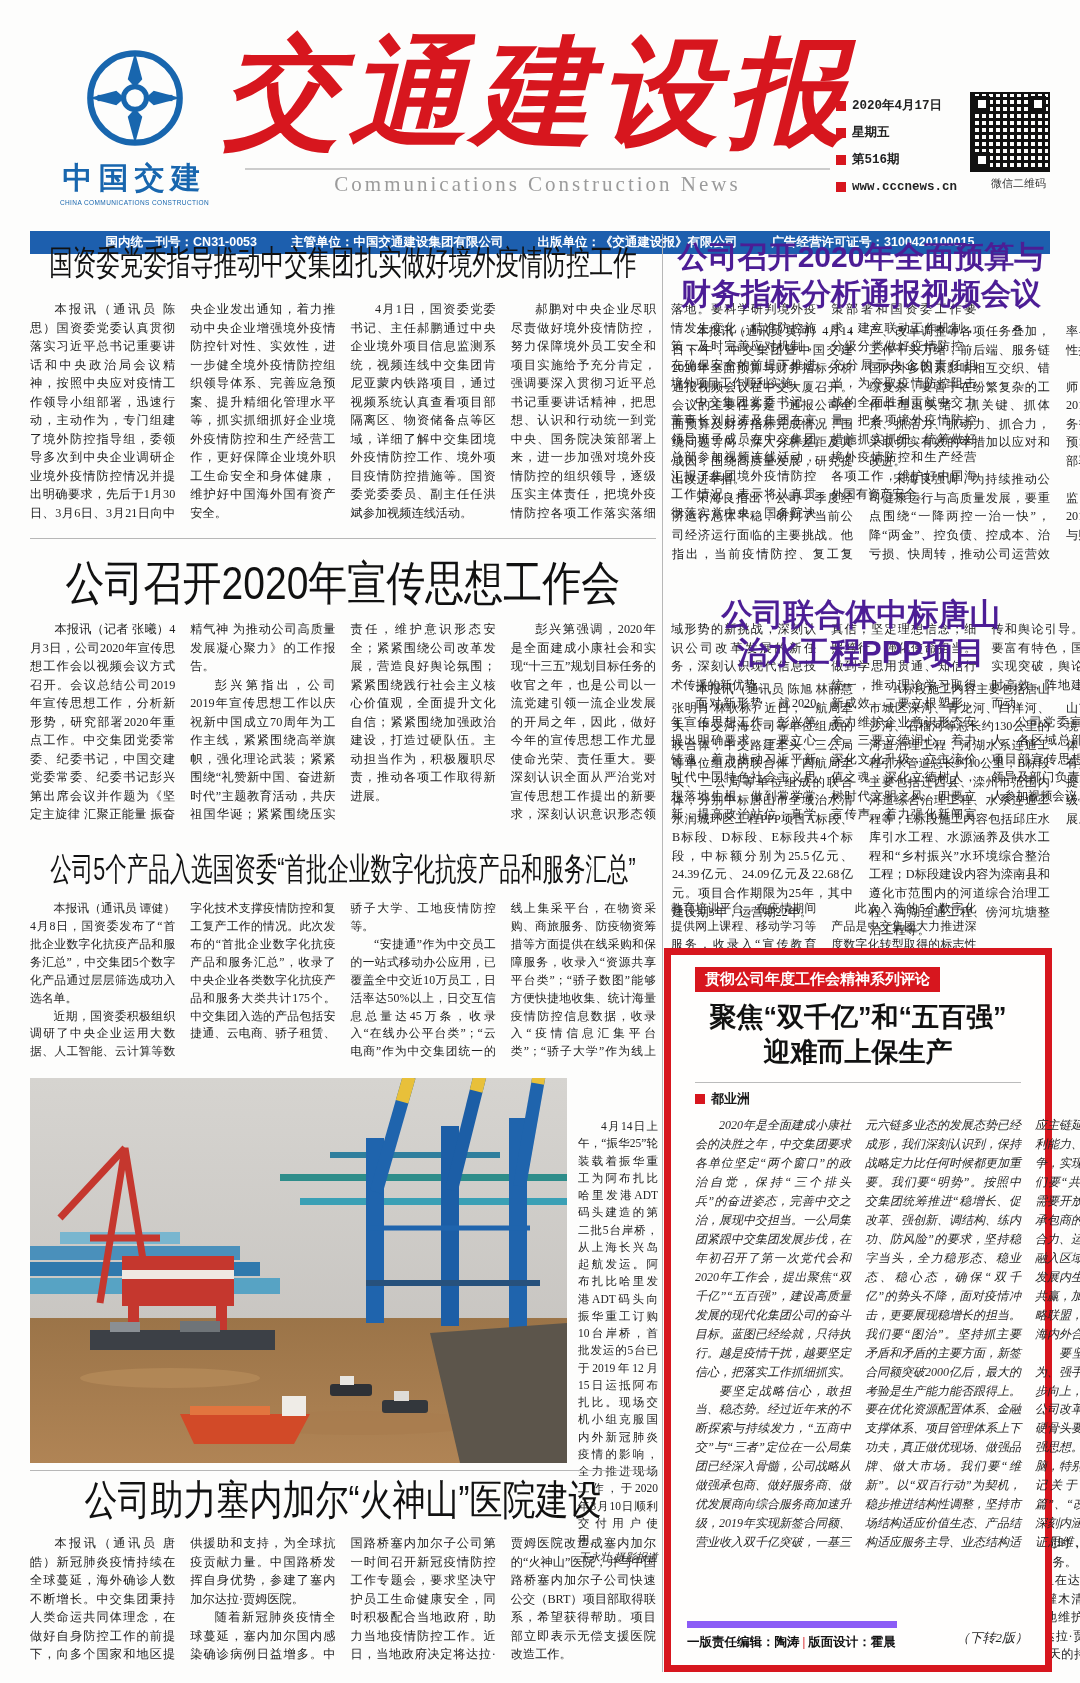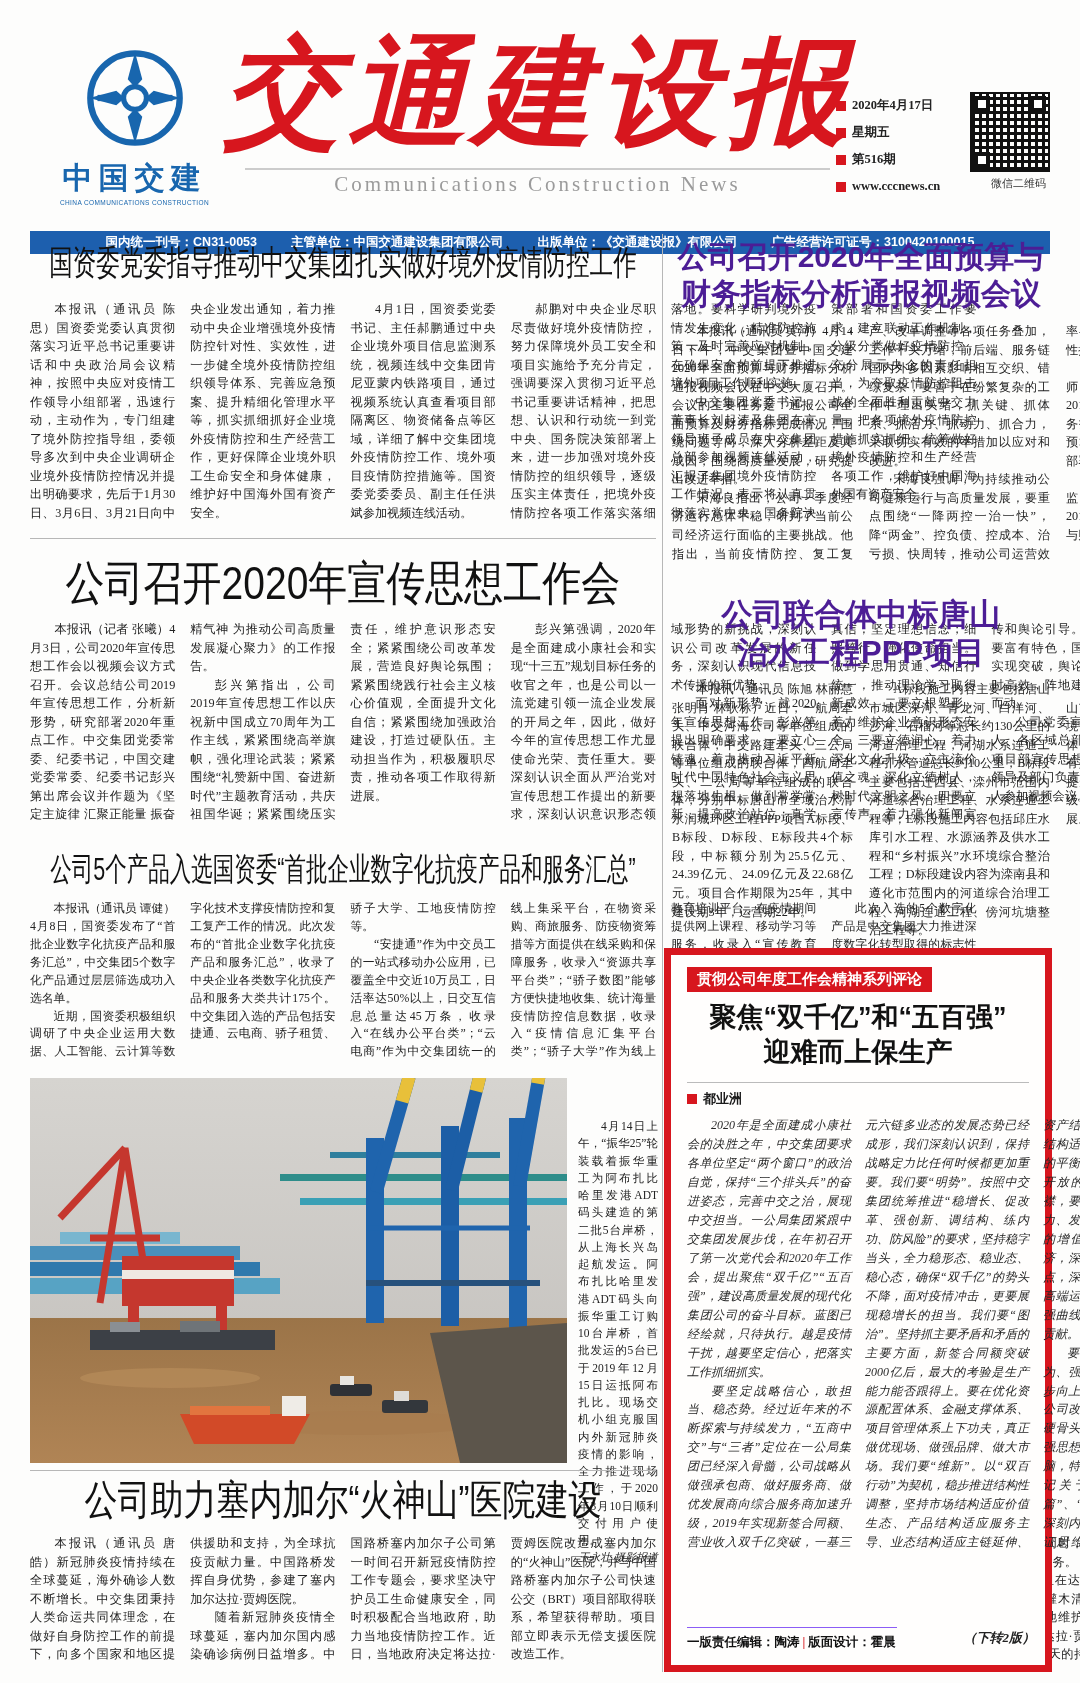--- a/index.html
+++ b/index.html
@@ -9,21 +9,21 @@
   .logo-block{position:absolute;left:52px;top:46px;width:165px;text-align:center;}
   .logo-cn{font-family:"Liberation Sans",sans-serif;font-weight:bold;font-size:30px;
            color:#1866ae;letter-spacing:6px;margin-top:4px;}
   .logo-en{font-family:"Liberation Sans",sans-serif;font-size:6.5px;color:#1866ae;letter-spacing:.4px;}
   .title-block{position:absolute;left:215px;top:22px;width:645px;text-align:center;}
   .paper-title{font-size:118px;line-height:1.22;font-weight:bold;font-style:italic;
                color:#d7161e;letter-spacing:8px;white-space:nowrap;}
   .title-rule{border-top:2px solid #cccccc;margin:2px 30px 2px 30px;}
   .paper-title-en{font-size:21px;color:#9b9b9b;letter-spacing:3px;}
   .issue-box{position:absolute;left:836px;top:92px;width:216px;height:112px;
-             font-family:Liberation Serif, serif;}
+             font-family:Liberation Mono, monospace;}
   .issue-row{display:flex;align-items:center;gap:6px;height:27px;font-size:12.5px;font-weight:bold;color:#222;}
   .red-sq{width:10px;height:10px;background:#d7161e;flex:0 0 auto;}
   .qr{position:absolute;right:2px;top:0;width:76px;height:76px;border:2px solid #111;background:
       repeating-linear-gradient(0deg,#111 0 3px,transparent 3px 7px),
       repeating-linear-gradient(90deg,#111 0 3px,transparent 3px 7px);}
   .qr .f{position:absolute;width:16px;height:16px;border:4px solid #111;background:#fff;box-sizing:border-box;}
   .qr .f1{left:2px;top:2px;} .qr .f2{right:2px;top:2px;} .qr .f3{left:2px;bottom:2px;}
   .qr-caption{position:absolute;right:6px;top:84px;font-size:11px;color:#333;}
   
   .blue-bar{position:absolute;left:30px;top:203px;width:1020px;height:23px;background:#1d5fae;
@@ -44,32 +44,32 @@
   .cols2{column-count:2;column-gap:16px;}
   .body-cols p{margin:0;text-indent:2em;}
   
   .photo{position:absolute;left:30px;top:1078px;width:537px;height:385px;}
   .caption{position:absolute;left:578px;top:1118px;width:80px;height:346px;font-size:11.5px;
            line-height:1.5;text-align:justify;color:#222;}
   .caption p{margin:0;text-indent:2em;}
   .credit{margin-top:6px;text-align:right;font-style:italic;font-size:11px;text-indent:0 !important;}
   
   .redbox{position:absolute;left:664px;top:948px;width:388px;height:724px;box-sizing:border-box;
-          border:7px solid #d7161e;background:#fffefd;padding:10px 16px;}
+          border:7px solid #d7161e;background:#fffefd;padding:10px 24px;}
   .c-tag{display:inline-block;background:#d7161e;color:#fff;font-family:"Liberation Sans",sans-serif;
          font-weight:bold;font-size:15px;padding:3px 10px;margin:2px 0 8px;}
   .c-head{font-family:"Liberation Sans",sans-serif;font-weight:bold;font-size:27px;line-height:1.3;
           text-align:center;color:#111;}
   .c-author{margin-top:12px;border-top:1px solid #bbb;padding-top:7px;font-size:13px;font-weight:bold;
             display:flex;align-items:center;gap:6px;}
   .c-body{margin-top:8px;height:448px;column-count:2;column-gap:14px;font-size:12px;line-height:1.58;
           font-style:italic;text-align:justify;color:#262626;}
   .c-body p{margin:0;text-indent:2em;}
-  .c-cont{position:absolute;right:10px;bottom:18px;font-size:13px;font-style:italic;color:#222;font-weight:bold;}
-  .c-footer{position:absolute;left:16px;bottom:14px;width:210px;border-top:1px solid #8b5cf6;
+  .c-cont{position:absolute;right:17px;bottom:18px;font-size:13px;font-style:italic;color:#222;}
+  .c-footer{position:absolute;left:16px;bottom:14px;width:210px;border-top:7px solid #8b5cf6;
             padding-top:6px;font-size:12.5px;font-weight:bold;color:#111;white-space:nowrap;}
   .c-footer .sep{color:#d7161e;font-weight:bold;padding:0 3px;}
 </style>
 </head>
 <body>
 
 <div class="page">
 
   <div class="logo-block">
     <svg width="104" height="104" viewBox="0 0 100 100">

